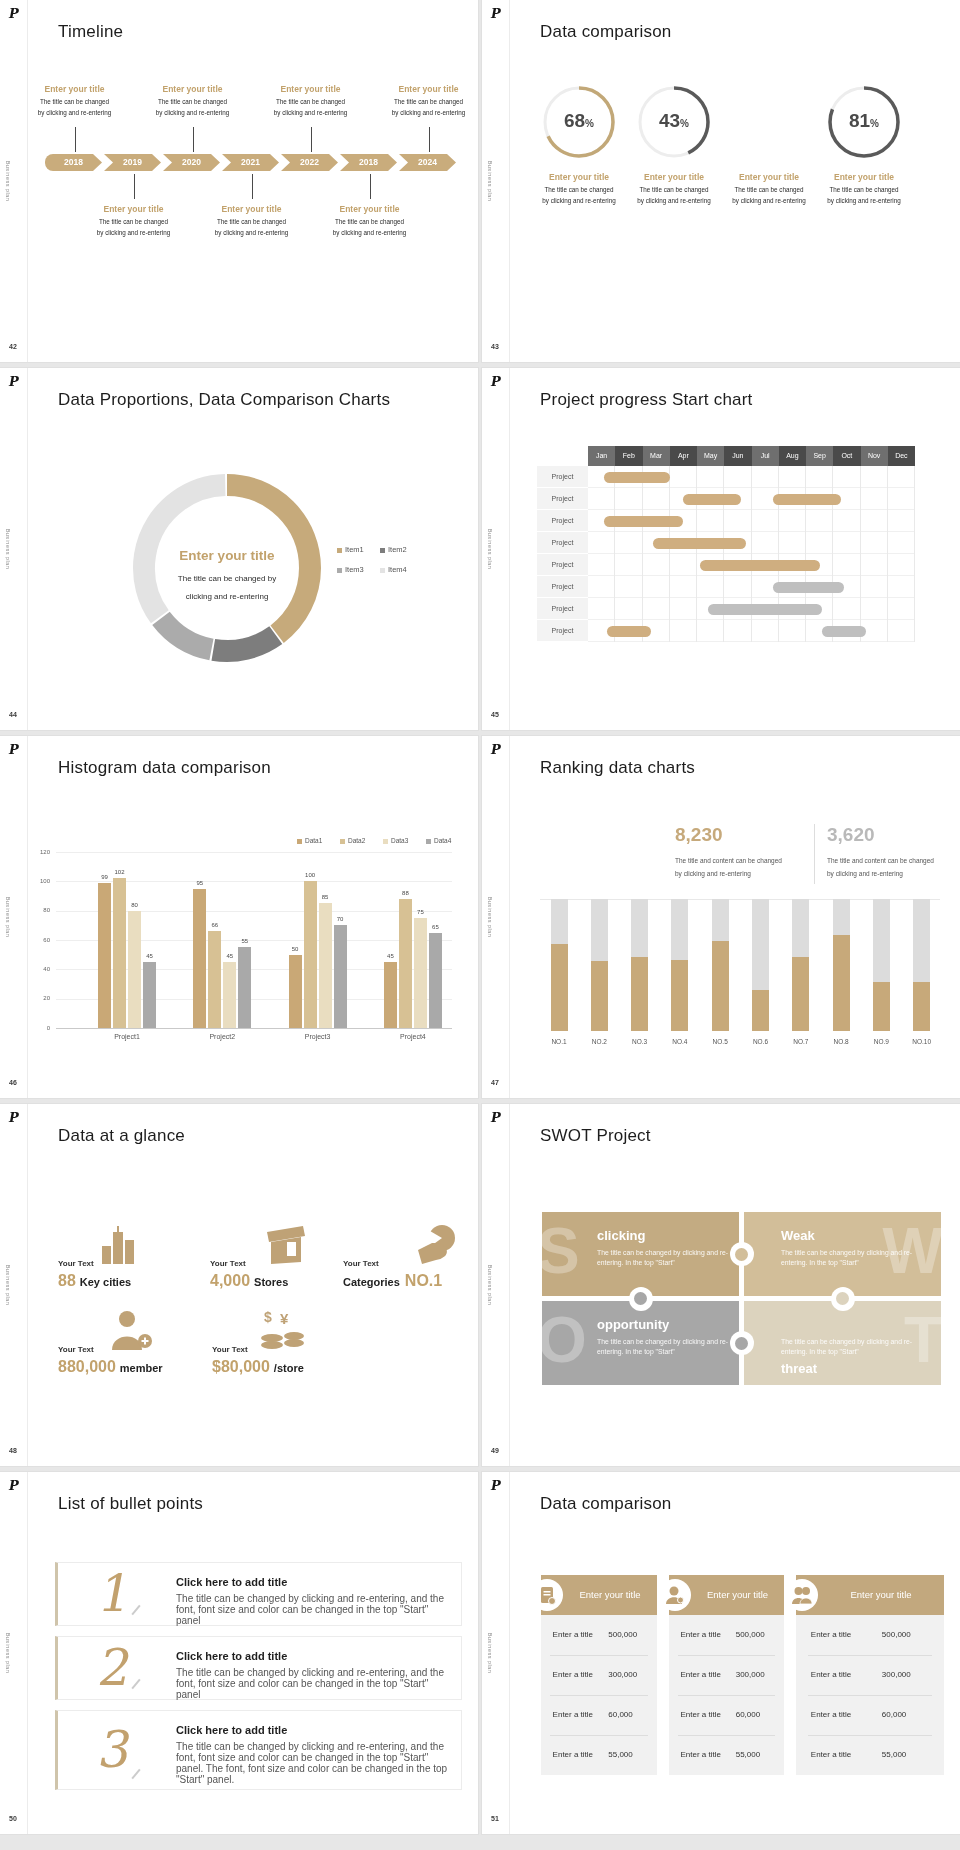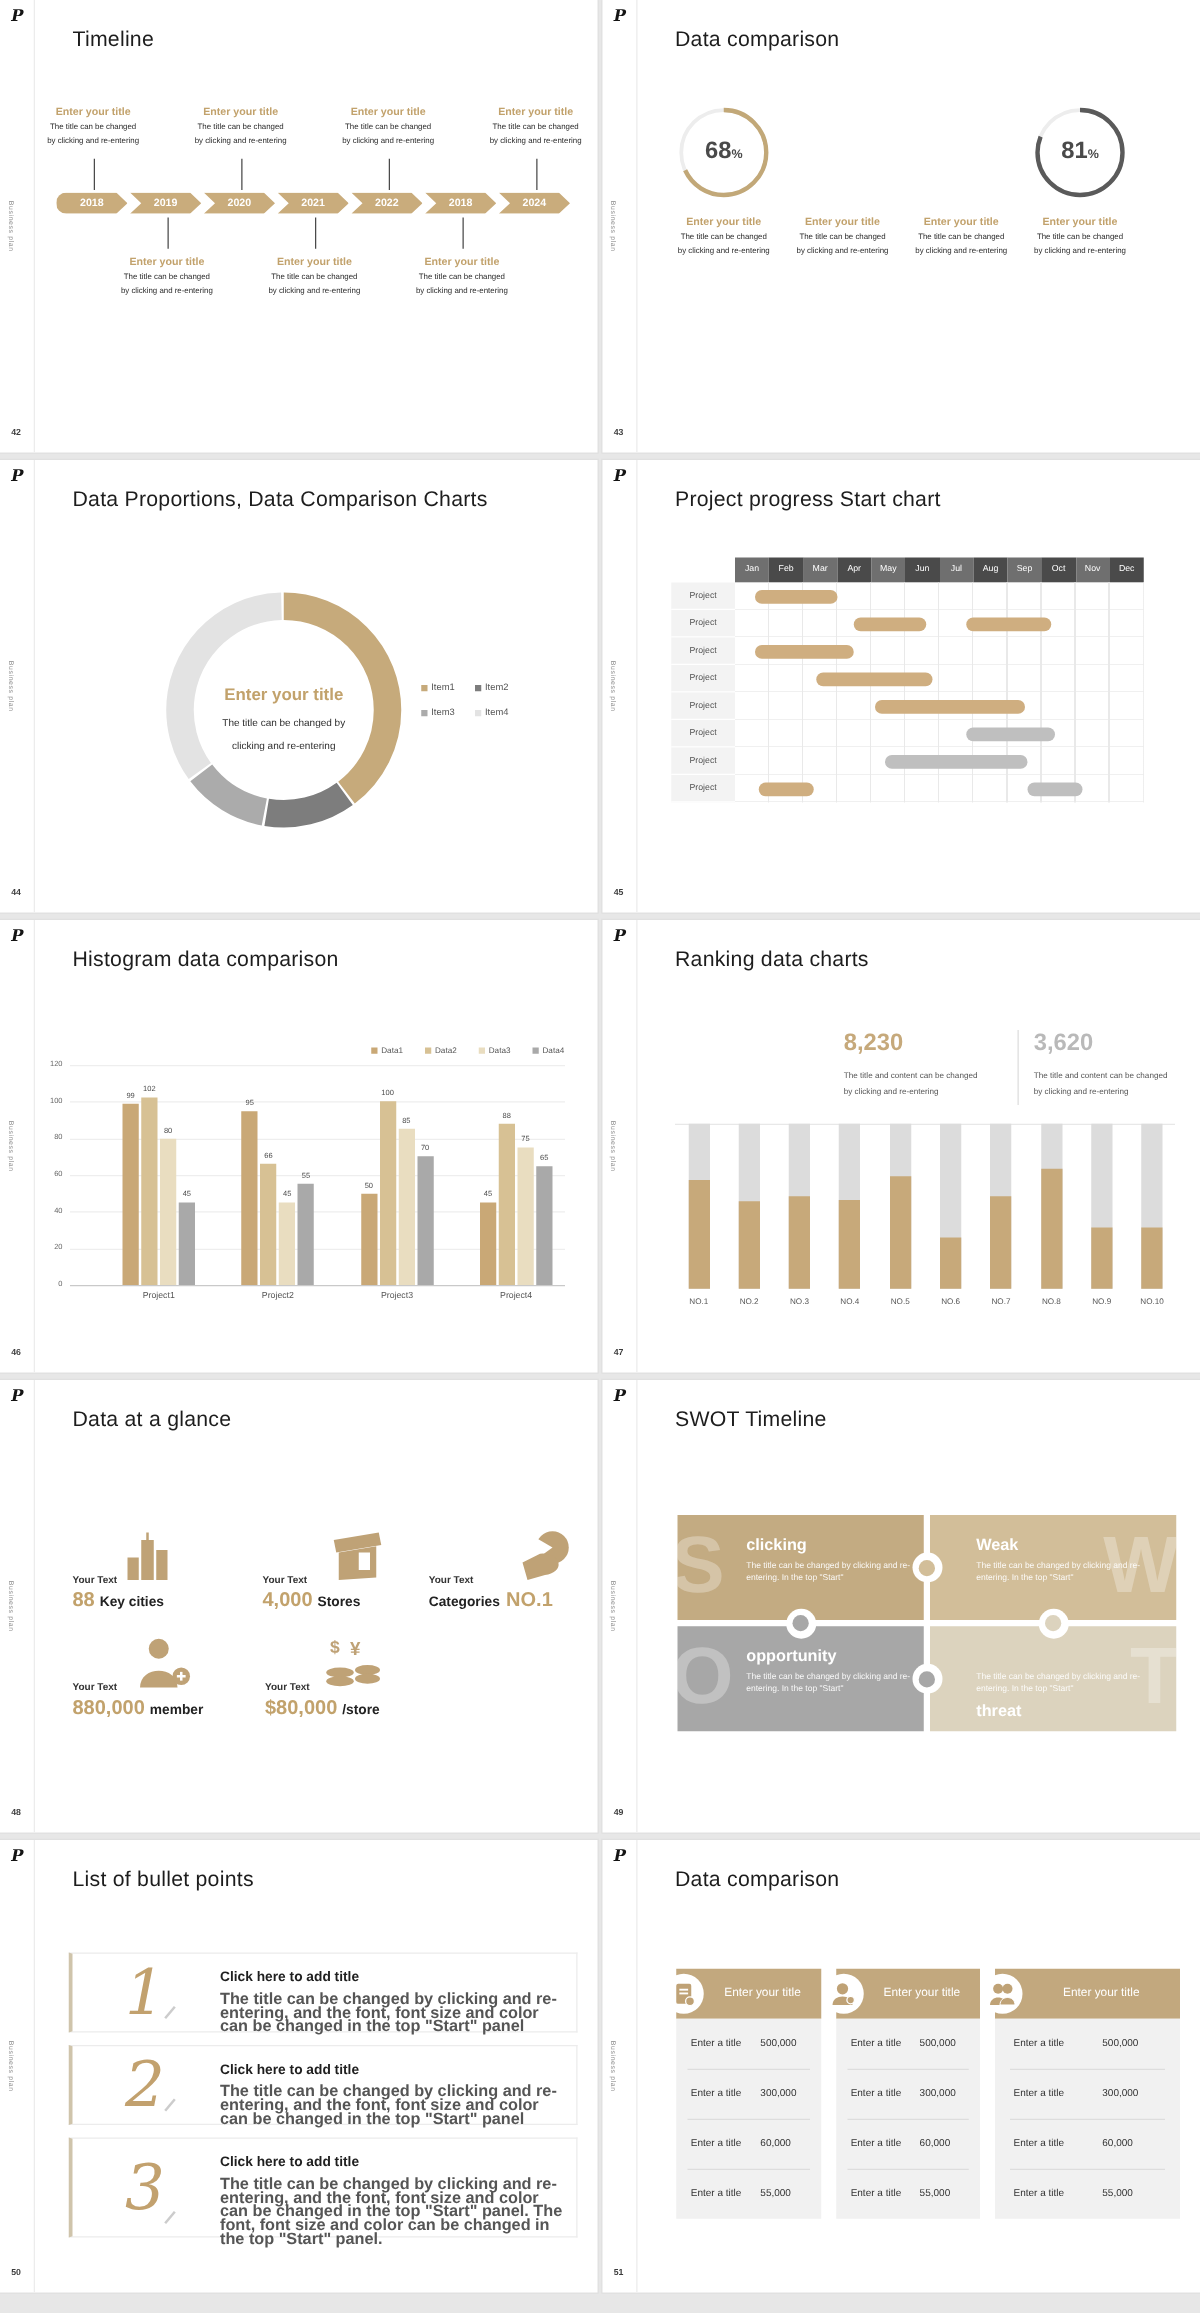--- a/index.html
+++ b/index.html
@@ -53,21 +53,21 @@
   .quad{position:absolute;width:197px;height:84px;overflow:hidden;}
   .q-letter{position:absolute;top:50%;transform:translateY(-54%);font-size:64px;font-weight:bold;color:rgba(255,255,255,.3);line-height:1;}
   .q-title{position:absolute;font-size:13px;font-weight:bold;color:#fff;}
   .q-desc{position:absolute;font-size:6.8px;color:rgba(255,255,255,.92);line-height:9.5px;width:145px;}
   .q-conn{position:absolute;border-radius:50%;}
   
   .lb-box{position:absolute;left:55px;width:407px;background:#fff;border:1px solid #ececec;border-left:3px solid #cfc4ab;box-sizing:border-box;}
   .lb-num{position:absolute;left:28px;top:2px;width:60px;text-align:center;font-family:"DejaVu Serif",serif;font-style:italic;color:#c2a16e;font-size:50px;line-height:58px;}
   .lb-swoosh{position:absolute;left:72px;top:48px;width:12px;height:2px;background:#cccccc;transform:rotate(-50deg);}
   .lb-title{position:absolute;left:118px;top:13px;font-size:11px;font-weight:bold;color:#1f1f1f;}
-  .lb-desc{position:absolute;left:118px;top:30px;width:278px;font-size:13px;color:#555;line-height:11px;font-weight:bold;}
+  .lb-desc{position:absolute;left:118px;top:30px;width:278px;font-size:10px;color:#555;line-height:11px;}
   
   .cd-head{position:absolute;height:40px;background:#c2a87e;}
   .cd-title{position:absolute;left:26px;right:4px;top:0;line-height:40px;text-align:center;color:#fff;font-size:9.5px;}
   .cd-circ{position:absolute;width:30px;height:30px;border-radius:50%;background:#fff;box-shadow:0 0 0 1px #fff;}
   .cd-body{position:absolute;background:#f1f1f1;}
   .cd-row{position:absolute;left:0;right:0;height:40px;}
   .cd-lab{position:absolute;left:10%;top:0;line-height:40px;font-size:8px;color:#333;}
   .cd-val{position:absolute;left:58%;top:0;line-height:40px;font-size:8px;color:#333;}
   .cd-sep{position:absolute;left:8%;right:8%;height:1px;background:#dddddd;}
 </style>
@@ -143,20 +143,24 @@
     <div class="content" id="c43">
         <div class="g43" style="left: 50px; top: 83px;"><svg width="94" height="78" viewBox="0 0 94 78">
             <circle cx="47" cy="39" r="34" fill="none" stroke="#ededed" stroke-width="3"></circle>
             <circle cx="47" cy="39" r="34" fill="none" stroke="#c2a878" stroke-width="3.5" stroke-dasharray="145.3 213.6" transform="rotate(-90 47 39)"></circle>
           </svg><div class="g43v"><span class="g43n">68</span><span class="g43p">%</span></div></div>
         <div class="cap" style="left: 40px; top: 172px;">
           <div class="cap-t">Enter your title</div>
           <div class="cap-d">The title can be changed</div>
           <div class="cap-d">by clicking and re-entering</div>
         </div>
+        <div class="g43" style="left: 145px; top: 83px;"><svg width="94" height="78" viewBox="0 0 94 78">
+            <circle cx="47" cy="39" r="34" fill="none" stroke="#ededed" stroke-width="3"></circle>
+            <circle cx="47" cy="39" r="34" fill="none" stroke="#5a5a5a" stroke-width="3.5" stroke-dasharray="91.9 213.6" transform="rotate(-90 47 39)"></circle>
+          </svg><div class="g43v"><span class="g43n">43</span><span class="g43p">%</span></div></div>
         <div class="cap" style="left: 135px; top: 172px;">
           <div class="cap-t">Enter your title</div>
           <div class="cap-d">The title can be changed</div>
           <div class="cap-d">by clicking and re-entering</div>
         </div>
         <div class="cap" style="left: 230px; top: 172px;">
           <div class="cap-t">Enter your title</div>
           <div class="cap-d">The title can be changed</div>
           <div class="cap-d">by clicking and re-entering</div>
         </div>
@@ -413,21 +417,21 @@
           <div class="gl-num"><span class="gl-gold">$80,000</span><span class="gl-dark">/store</span></div>
         </div>
       </div>
     <div class="page-num">48</div>
   </section>
 
   <section class="slide">
     <div class="logo">P</div>
     <div class="side-text">Business plan</div>
     <div class="vline"></div>
-    <h2 class="slide-title">SWOT Timeline</h2>
+    <h2 class="slide-title">SWOT Project</h2>
     <div class="content" id="c49">
         <div class="quad" style="left: 60px; top: 108px; background: rgb(195, 171, 130);">
           <div class="q-letter" style="left: -5px;">S</div>
           <div class="q-title" style="left: 55px; top: 16px;">clicking</div>
           <div class="q-desc" style="left: 55px; top: 36px;">The title can be changed by clicking and re-entering. In the top "Start"</div>
         </div>
         <div class="quad" style="left: 262px; top: 108px; background: rgb(210, 190, 153);">
           <div class="q-letter" style="right: -2px;">W</div>
           <div class="q-title" style="left: 37px; top: 16px;">Weak</div>
           <div class="q-desc" style="left: 37px; top: 36px;">The title can be changed by clicking and re-entering. In the top "Start"</div>

